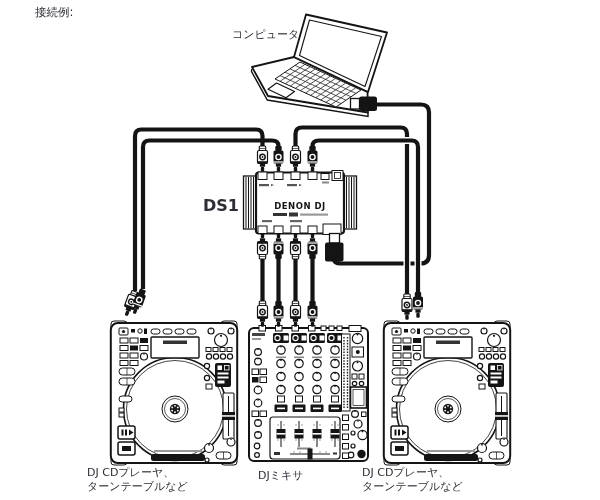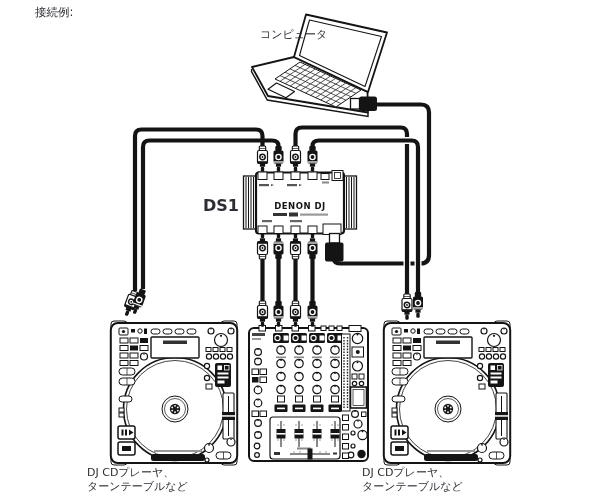--- a/index.html
+++ b/index.html
@@ -354,24 +354,25 @@
     <use href="#plugW" transform="translate(295.5,259) rotate(180)"></use>
     <use href="#plugB" transform="translate(312.5,259) rotate(180)"></use>
     <use href="#plugW" transform="translate(262.5,301)"></use>
     <use href="#plugB" transform="translate(278.5,301)"></use>
     <use href="#plugW" transform="translate(295.5,301)"></use>
     <use href="#plugB" transform="translate(312.5,301)"></use>
   </g>
 </svg>
 
 <div class="lbl" style="left:35px;top:6px;font-size:11.5px;">接続例:</div>
-<div class="lbl" style="left:232px;top:28px;margin-left:28px;">コンピュータ</div>
+<div class="lbl" style="left:232px;top:28px;">コンピュータ</div>
 <div class="lbl" style="left:203px;top:199px;font-weight:bold;font-size:16px;">DS1</div>
 <div class="lbl center" style="left:87px;top:466px;width:170px;">
   <span>DJ CDプレーヤ、</span><br>
   <span>ターンテーブルなど</span>
 </div>
+<div class="lbl center" style="left:258px;top:469px;width:100px;">DJミキサ</div>
 <div class="lbl center" style="left:362px;top:466px;width:170px;">
   <span>DJ CDプレーヤ、</span><br>
   <span>ターンテーブルなど</span>
 </div>
 
 </div>
 
 </body></html>

